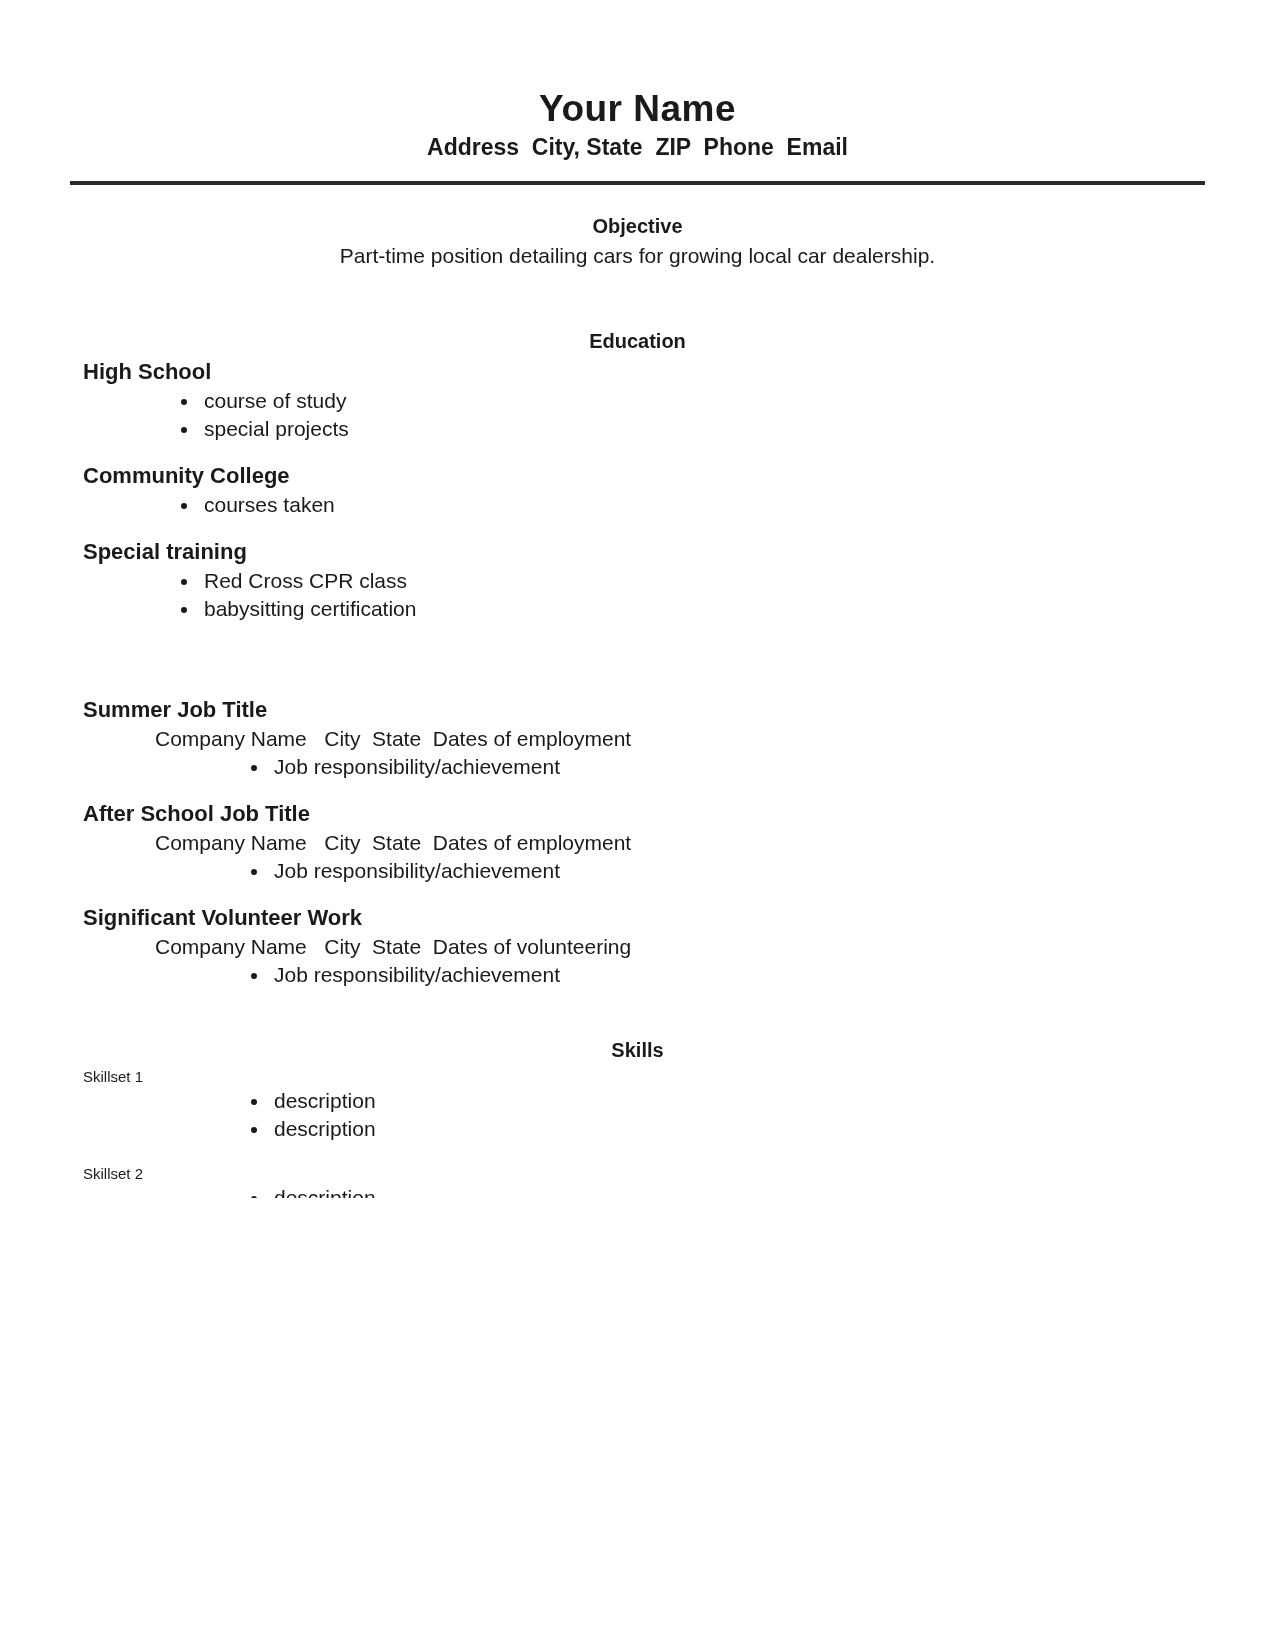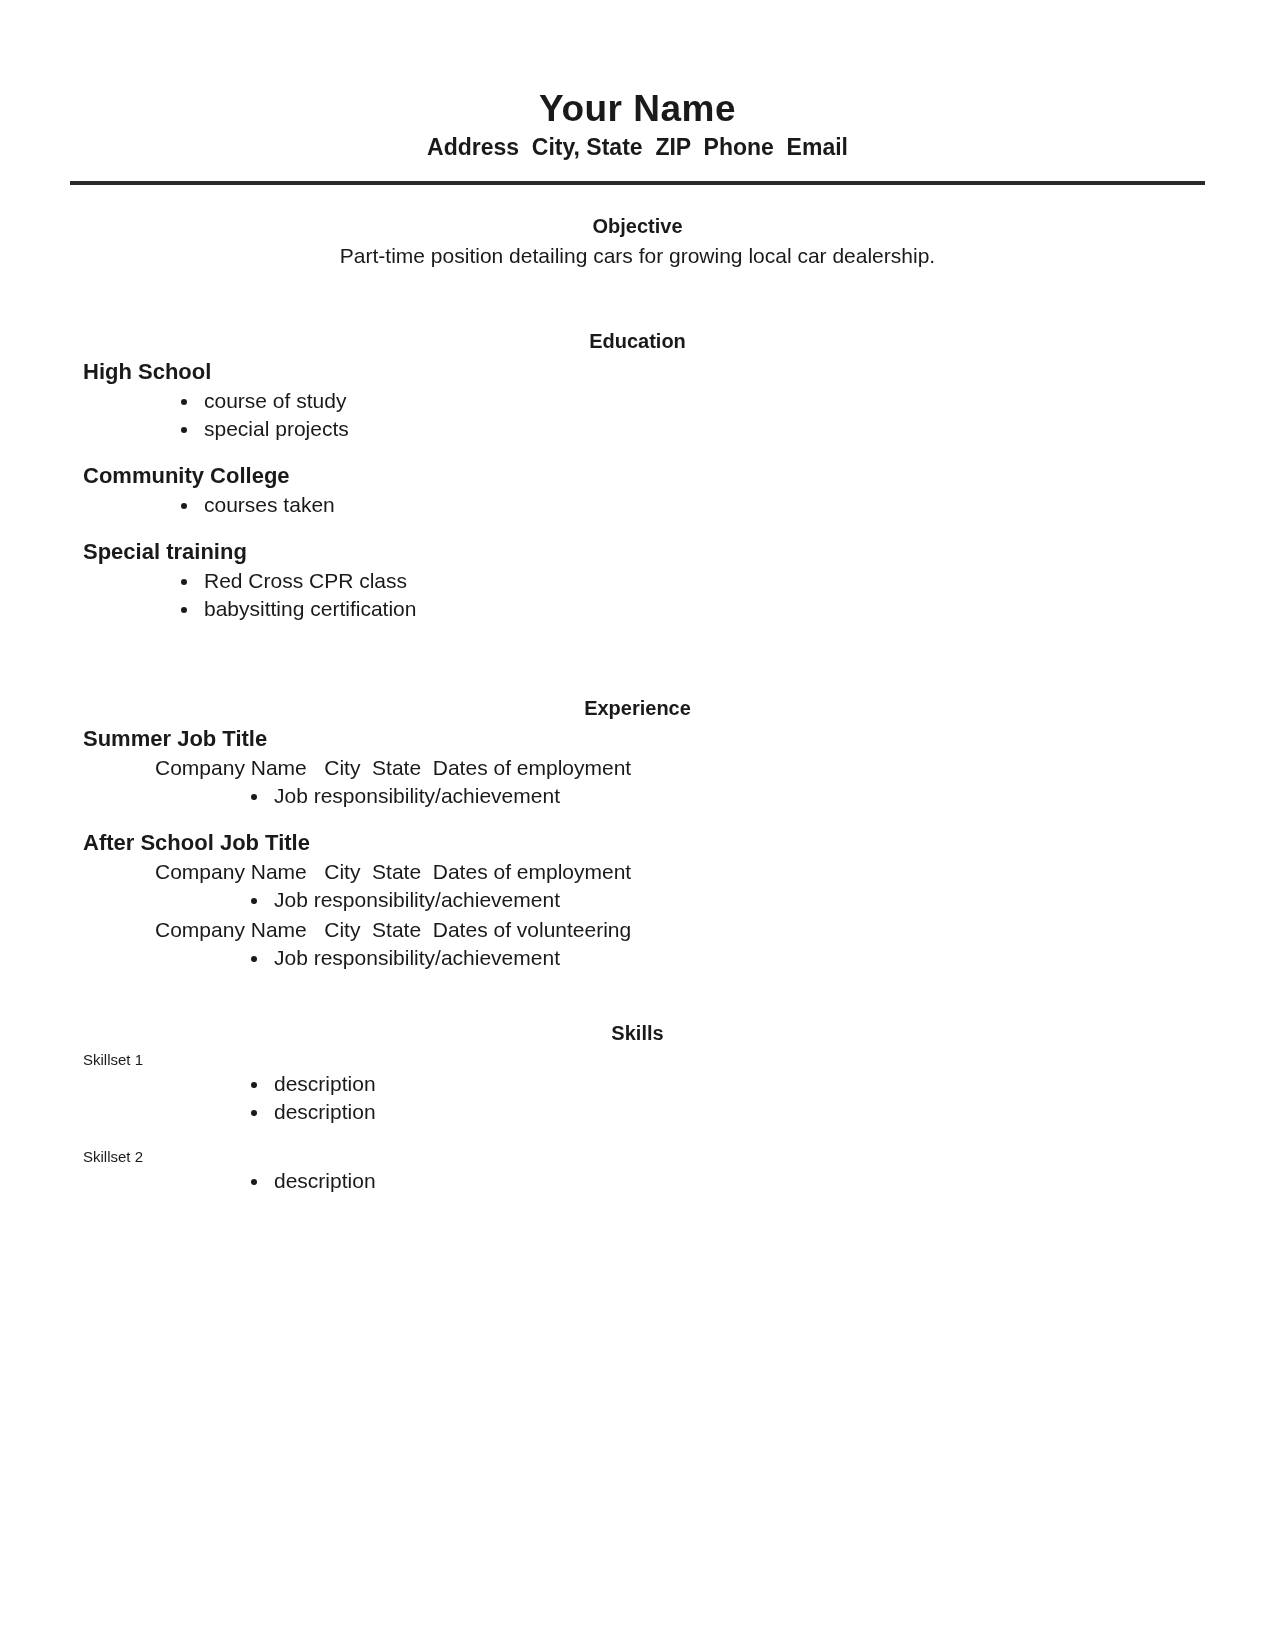--- a/index.html
+++ b/index.html
@@ -129,34 +129,34 @@
     </ul>
 
     <div class="sub-title">Special training</div>
     <ul class="bullets">
       <li>Red Cross CPR class</li>
       <li>babysitting certification</li>
     </ul>
 
     <div class="spacer-lg"></div>
 
-    <div class="section-heading">Experience</div>
 
     <div class="sub-title" style="margin-top:0;">Summer Job Title</div>
     <div class="exp-meta">Company Name   City  State  Dates of employment</div>
     <ul class="bullets deep">
       <li>Job responsibility/achievement</li>
     </ul>
 
     <div class="sub-title">After School Job Title</div>
     <div class="exp-meta">Company Name   City  State  Dates of employment</div>
     <ul class="bullets deep">
       <li>Job responsibility/achievement</li>
     </ul>
 
+    <div class="sub-title">Significant Volunteer Work</div>
     <div class="exp-meta">Company Name   City  State  Dates of volunteering</div>
     <ul class="bullets deep">
       <li>Job responsibility/achievement</li>
     </ul>
 
     <div class="spacer-md"></div>
 
     <div class="section-heading">Skills</div>
 
     <div class="skill-title" style="margin-top:2px;">Skillset 1</div>

